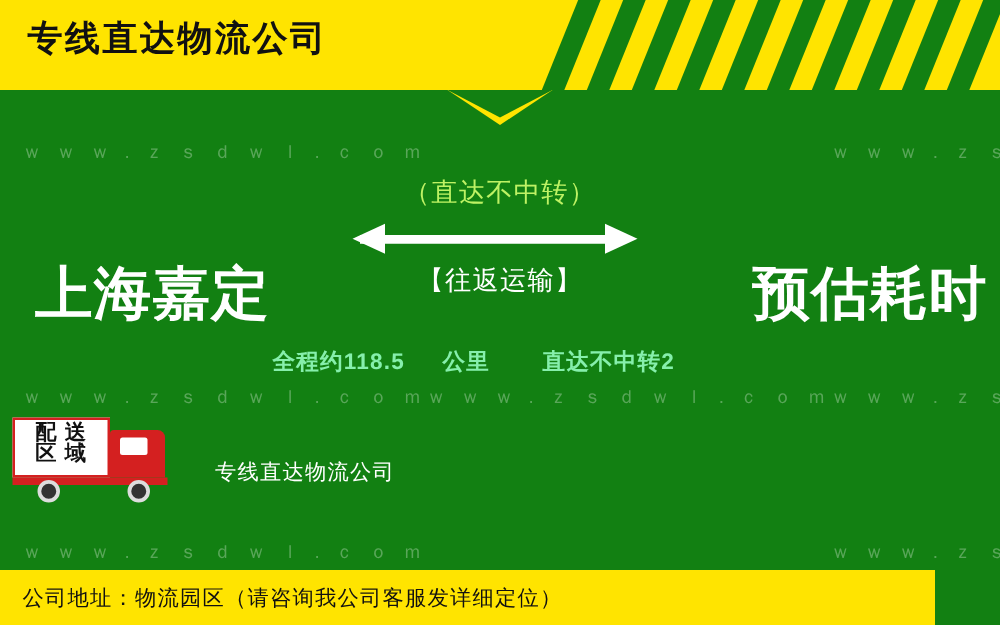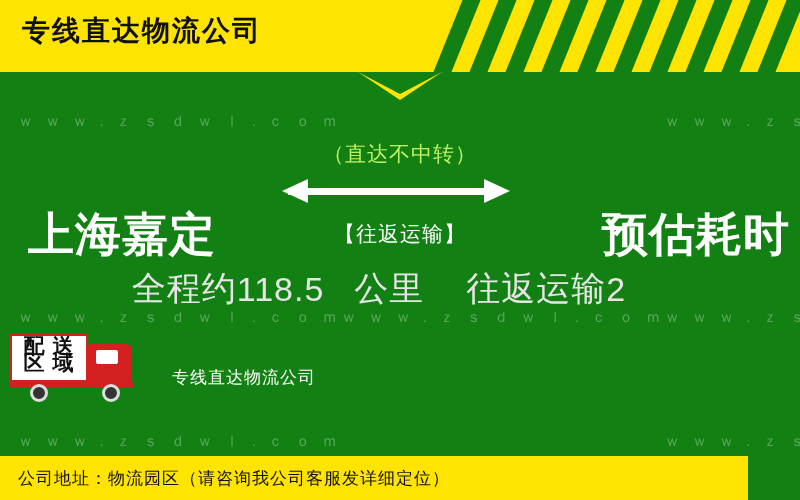--- a/index.html
+++ b/index.html
@@ -95,45 +95,45 @@
     position:absolute;right:10px;top:5px;width:0;height:0;
     border-top:12px solid transparent;border-bottom:12px solid transparent;
     border-left:26px solid #fff;
   }
   .arrow-head-l{
     position:absolute;left:2px;top:5px;width:0;height:0;
     border-top:12px solid transparent;border-bottom:12px solid transparent;
     border-right:26px solid #fff;
   }
   .mid-bottom{
-    font-size:21px;color:#fff;letter-spacing:1px;margin-top:12px;white-space:nowrap;
+    font-size:21px;color:#fff;letter-spacing:1px;margin-top:2px;white-space:nowrap;
   }
   
   .distance{
     position:absolute;left:0;top:268px;width:800px;height:42px;
     display:flex;align-items:center;justify-content:center;
-    color:#e5e5e5;font-size:34px;font-weight:normal;letter-spacing:1px;
+    color:#86efac;font-size:18px;font-weight:bold;letter-spacing:1px;
     white-space:nowrap;
   }
   .distance .gap{display:inline-block;width:30px;}
   .distance .gap2{display:inline-block;width:42px;}
   
   .truck-row{
     position:absolute;left:0;top:330px;width:800px;height:80px;
   }
   .truck{
     position:absolute;left:10px;top:0;width:150px;height:72px;
   }
   .truck-box{
     position:absolute;left:0;top:4px;width:78px;height:48px;
     background:#fff;border:2px solid #d42020;box-sizing:border-box;
   }
   .truck-box-text{
     position:absolute;left:0;top:0;width:78px;height:48px;
-    color:#111;font-size:21px;font-weight:bold;
+    color:#111;font-size:17px;font-weight:bold;
     display:flex;align-items:center;justify-content:center;
     letter-spacing:1px;line-height:17px;text-align:center;
   }
   .truck-cab{
     position:absolute;left:78px;top:14px;width:44px;height:38px;
     background:#d42020;border-radius:3px 6px 0 0;
   }
   .truck-win{
     position:absolute;left:86px;top:20px;width:22px;height:14px;
     background:#fff;border-radius:2px;
@@ -204,21 +204,21 @@
     </div>
     <div class="city to">预估耗时</div>
   </div>
 
   <div class="distance">
     <span>全程约</span>
     <span>118.5</span>
     <span class="gap"></span>
     <span>公里</span>
     <span class="gap2"></span>
-    <span>往返运输</span>
+    <span>直达不中转</span>
     <span>2</span>
     <span class="gap2"></span>
   </div>
 
   <div class="wm r2">
     <span>ｗ ｗ ｗ . ｚ ｓ ｄ ｗ ｌ . ｃ ｏ ｍ</span>
     <span class="mid">ｗ ｗ ｗ . ｚ ｓ ｄ ｗ ｌ . ｃ ｏ ｍ</span>
     <span>ｗ ｗ ｗ . ｚ ｓ ｄ ｗ ｌ . ｃ ｏ ｍ</span>
   </div>
 

